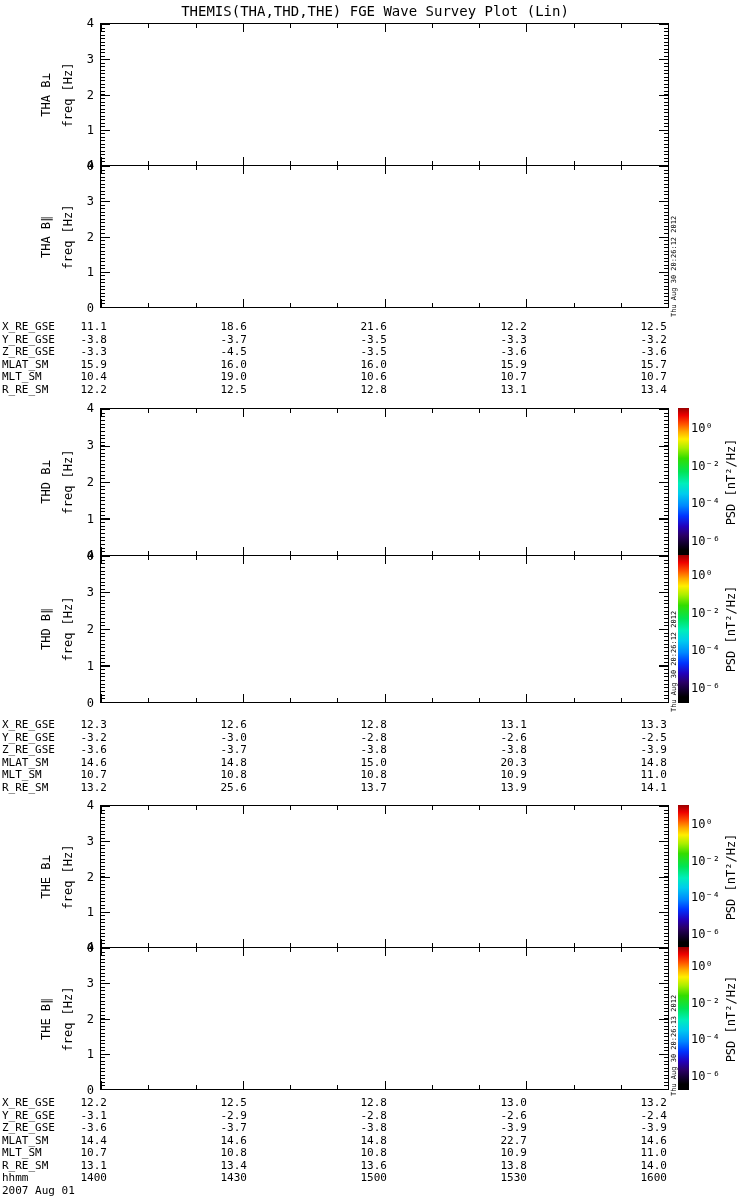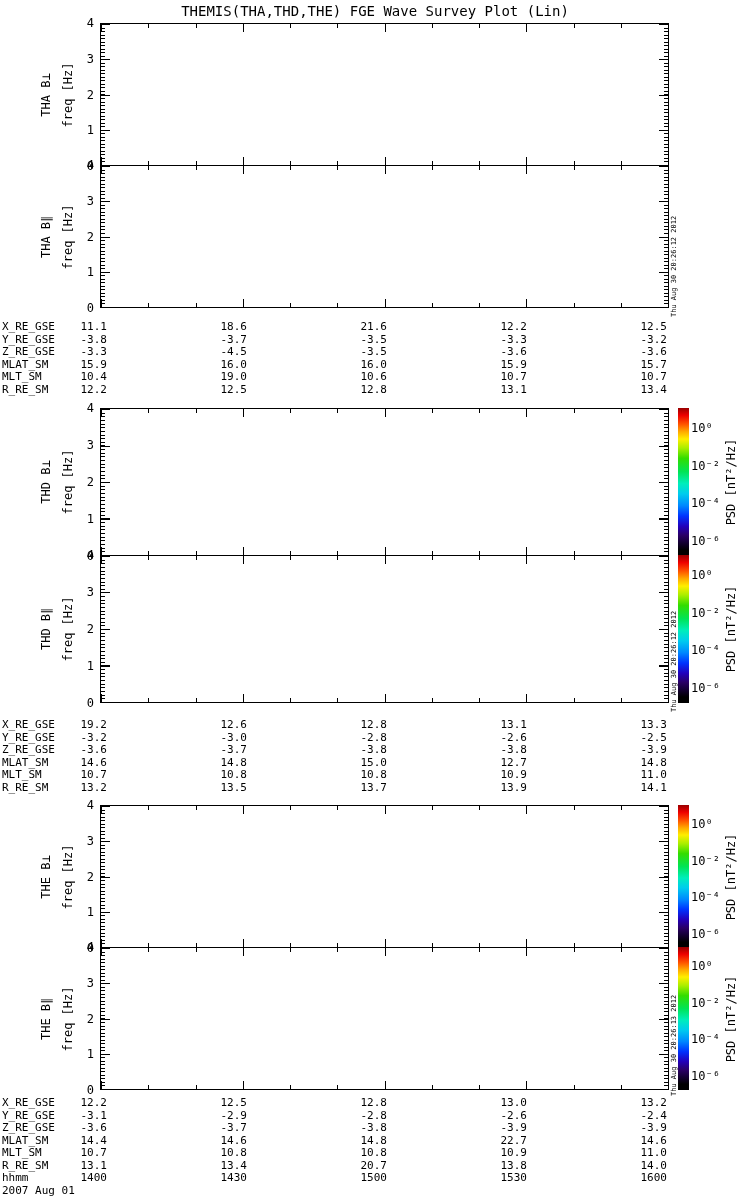--- a/index.html
+++ b/index.html
@@ -156,52 +156,52 @@
       <div class="vlab" style="left: 46px; top: 629px;">THD B∥</div>
       <div class="vlab" style="left: 68px; top: 629px;">freq [Hz]</div>
       <div class="cbar" style="left: 678px; top: 555px; height: 148px; background: linear-gradient(rgb(153, 0, 0) 0%, rgb(238, 0, 0) 5%, rgb(255, 85, 0) 11%, rgb(255, 170, 0) 16%, rgb(255, 238, 0) 21%, rgb(170, 238, 0) 27%, rgb(51, 221, 0) 34%, rgb(0, 228, 85) 43%, rgb(0, 238, 187) 51%, rgb(0, 204, 238) 58%, rgb(0, 136, 255) 66%, rgb(0, 51, 255) 73%, rgb(34, 0, 187) 80%, rgb(42, 0, 102) 86%, rgb(20, 0, 51) 91%, rgb(0, 0, 0) 96%, rgb(0, 0, 0) 100%);"></div>
       <div class="cbtick" style="left: 691px; top: 567.98px;">10⁰</div>
       <div class="cbtick" style="left: 691px; top: 605.72px;">10⁻²</div>
       <div class="cbtick" style="left: 691px; top: 643.46px;">10⁻⁴</div>
       <div class="cbtick" style="left: 691px; top: 681.2px;">10⁻⁶</div>
       <div class="vlab" style="left: 731px; top: 629px;">PSD [nT²/Hz]</div>
       <div class="tstamp" style="left: 670px; top: 712px;">Thu Aug 30 20:26:12 2012</div>
       <div class="trowlab" style="left: 2px; top: 719px;">X_RE_GSE</div>
-      <div class="tcell" style="left: 57px; top: 719px;">19.2</div>
+      <div class="tcell" style="left: 57px; top: 719px;">12.3</div>
       <div class="tcell" style="left: 197px; top: 719px;">12.6</div>
       <div class="tcell" style="left: 337px; top: 719px;">12.8</div>
       <div class="tcell" style="left: 477px; top: 719px;">13.1</div>
       <div class="tcell" style="left: 617px; top: 719px;">13.3</div>
       <div class="trowlab" style="left: 2px; top: 731.5px;">Y_RE_GSE</div>
       <div class="tcell" style="left: 57px; top: 731.5px;">-3.2</div>
       <div class="tcell" style="left: 197px; top: 731.5px;">-3.0</div>
       <div class="tcell" style="left: 337px; top: 731.5px;">-2.8</div>
       <div class="tcell" style="left: 477px; top: 731.5px;">-2.6</div>
       <div class="tcell" style="left: 617px; top: 731.5px;">-2.5</div>
       <div class="trowlab" style="left: 2px; top: 744px;">Z_RE_GSE</div>
       <div class="tcell" style="left: 57px; top: 744px;">-3.6</div>
       <div class="tcell" style="left: 197px; top: 744px;">-3.7</div>
       <div class="tcell" style="left: 337px; top: 744px;">-3.8</div>
       <div class="tcell" style="left: 477px; top: 744px;">-3.8</div>
       <div class="tcell" style="left: 617px; top: 744px;">-3.9</div>
       <div class="trowlab" style="left: 2px; top: 756.5px;">MLAT_SM</div>
       <div class="tcell" style="left: 57px; top: 756.5px;">14.6</div>
       <div class="tcell" style="left: 197px; top: 756.5px;">14.8</div>
       <div class="tcell" style="left: 337px; top: 756.5px;">15.0</div>
-      <div class="tcell" style="left: 477px; top: 756.5px;">12.7</div>
+      <div class="tcell" style="left: 477px; top: 756.5px;">20.3</div>
       <div class="tcell" style="left: 617px; top: 756.5px;">14.8</div>
       <div class="trowlab" style="left: 2px; top: 769px;">MLT_SM</div>
       <div class="tcell" style="left: 57px; top: 769px;">10.7</div>
       <div class="tcell" style="left: 197px; top: 769px;">10.8</div>
       <div class="tcell" style="left: 337px; top: 769px;">10.8</div>
       <div class="tcell" style="left: 477px; top: 769px;">10.9</div>
       <div class="tcell" style="left: 617px; top: 769px;">11.0</div>
       <div class="trowlab" style="left: 2px; top: 781.5px;">R_RE_SM</div>
       <div class="tcell" style="left: 57px; top: 781.5px;">13.2</div>
-      <div class="tcell" style="left: 197px; top: 781.5px;">13.5</div>
+      <div class="tcell" style="left: 197px; top: 781.5px;">25.6</div>
       <div class="tcell" style="left: 337px; top: 781.5px;">13.7</div>
       <div class="tcell" style="left: 477px; top: 781.5px;">13.9</div>
       <div class="tcell" style="left: 617px; top: 781.5px;">14.1</div>
       <div class="panel" style="left: 100px; top: 805px; width: 569px; height: 143px;">
         <div class="strip" style="left: 0px; top: 0px; width: 4px; height: 100%; background: repeating-linear-gradient(rgb(0, 0, 0) 0px, rgb(0, 0, 0) 1px, transparent 1px, transparent 3.525px);"></div>
         <div class="strip" style="left: 0px; top: 0px; width: 9px; height: 100%; background: repeating-linear-gradient(rgb(0, 0, 0) 0px, rgb(0, 0, 0) 1px, transparent 1px, transparent 35.25px);"></div>
         <div class="strip" style="right: 0px; top: 0px; width: 4px; height: 100%; background: repeating-linear-gradient(rgb(0, 0, 0) 0px, rgb(0, 0, 0) 1px, transparent 1px, transparent 3.525px);"></div>
         <div class="strip" style="right: 0px; top: 0px; width: 9px; height: 100%; background: repeating-linear-gradient(rgb(0, 0, 0) 0px, rgb(0, 0, 0) 1px, transparent 1px, transparent 35.25px);"></div>
         <div class="strip" style="left: 0px; top: 0px; width: 100%; height: 4px; background: repeating-linear-gradient(to right, rgb(0, 0, 0) 0px, rgb(0, 0, 0) 1px, transparent 1px, transparent 47.25px);"></div>
         <div class="strip" style="left: 0px; top: 0px; width: 100%; height: 8px; background: repeating-linear-gradient(to right, rgb(0, 0, 0) 0px, rgb(0, 0, 0) 1px, transparent 1px, transparent 141.75px);"></div>
@@ -271,21 +271,21 @@
       <div class="tcell" style="left: 617px; top: 1134.5px;">14.6</div>
       <div class="trowlab" style="left: 2px; top: 1147px;">MLT_SM</div>
       <div class="tcell" style="left: 57px; top: 1147px;">10.7</div>
       <div class="tcell" style="left: 197px; top: 1147px;">10.8</div>
       <div class="tcell" style="left: 337px; top: 1147px;">10.8</div>
       <div class="tcell" style="left: 477px; top: 1147px;">10.9</div>
       <div class="tcell" style="left: 617px; top: 1147px;">11.0</div>
       <div class="trowlab" style="left: 2px; top: 1159.5px;">R_RE_SM</div>
       <div class="tcell" style="left: 57px; top: 1159.5px;">13.1</div>
       <div class="tcell" style="left: 197px; top: 1159.5px;">13.4</div>
-      <div class="tcell" style="left: 337px; top: 1159.5px;">20.7</div>
+      <div class="tcell" style="left: 337px; top: 1159.5px;">13.6</div>
       <div class="tcell" style="left: 477px; top: 1159.5px;">13.8</div>
       <div class="tcell" style="left: 617px; top: 1159.5px;">14.0</div>
       <div class="trowlab" style="left: 2px; top: 1172px;">hhmm</div>
       <div class="tcell" style="left: 57px; top: 1172px;">1400</div>
       <div class="tcell" style="left: 197px; top: 1172px;">1430</div>
       <div class="tcell" style="left: 337px; top: 1172px;">1500</div>
       <div class="tcell" style="left: 477px; top: 1172px;">1530</div>
       <div class="tcell" style="left: 617px; top: 1172px;">1600</div>
     </div>
   <div class="date">2007 Aug 01</div>

